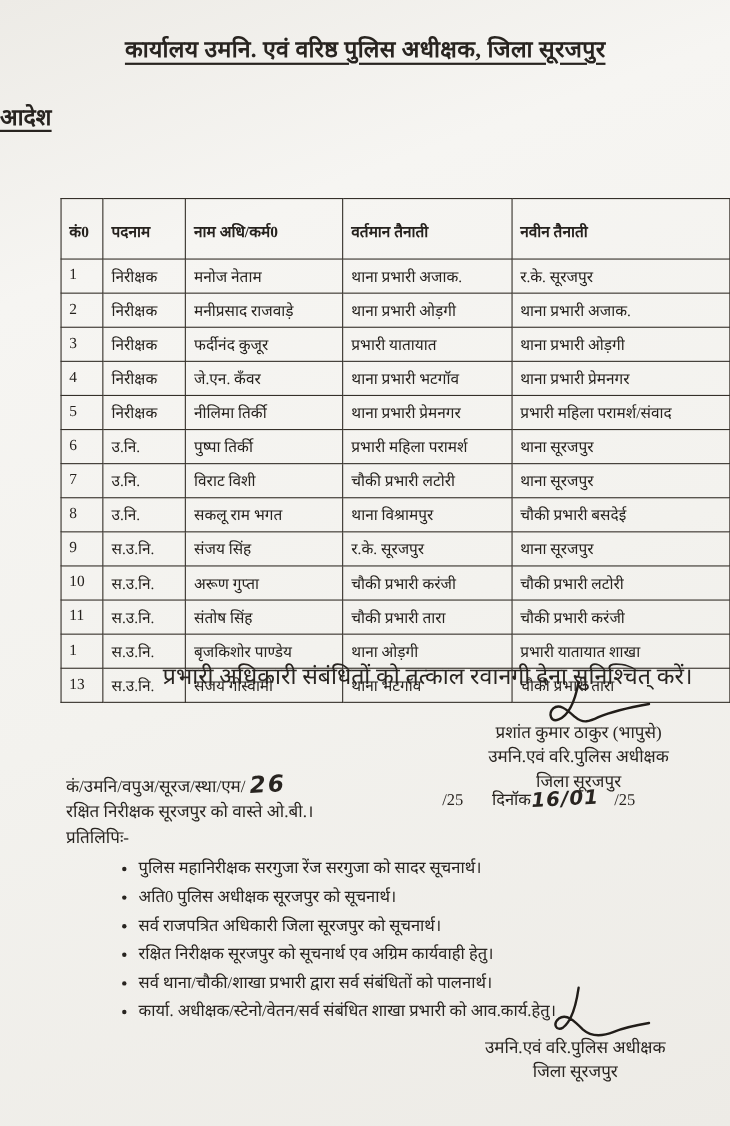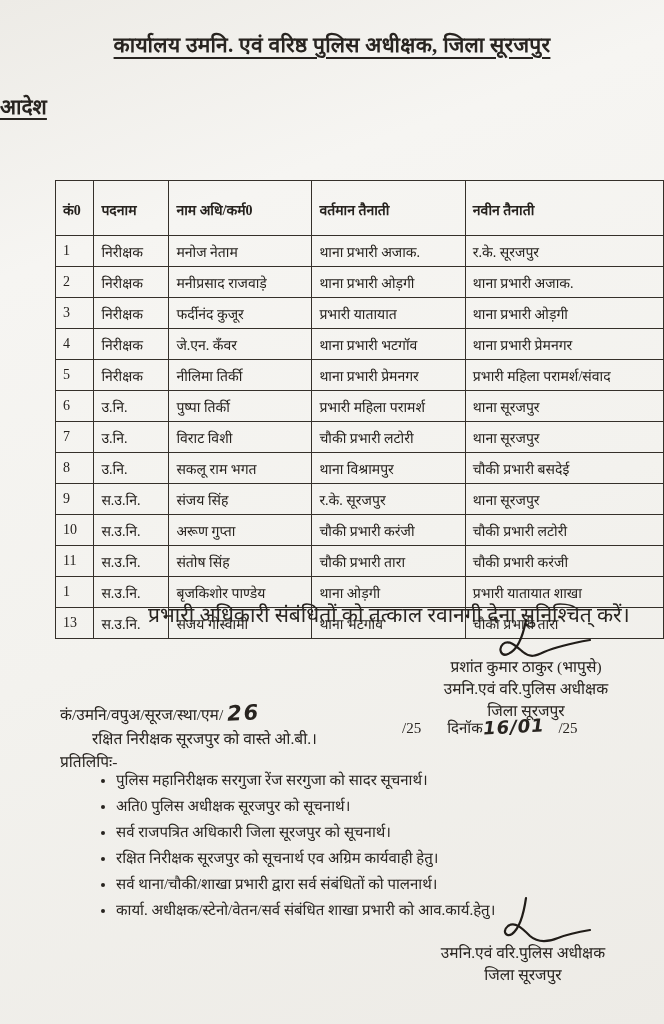--- a/index.html
+++ b/index.html
@@ -85,24 +85,24 @@
     font-style:italic;
     transform:rotate(-3deg);
     display:inline-block;
   }
   .hand-big{font-size:21px;letter-spacing:2px;}
   .hand-date{font-size:18px;letter-spacing:1px;}
   .ref-block{
     position:absolute;top:698px;left:60px;
     font-size:15.5px;line-height:1.45;
   }
-  .ref-line2{margin-left:32px;text-align:right;}
+  .ref-line2{text-align:right;}
   .copy-list{
     position:absolute;top:762px;left:88px;right:30px;
-    margin:6px;padding:0 0 0 22px;
+    margin:16px;padding:0 0 0 22px;
     font-size:15px;line-height:1.67;
   }
   .copy-list li{margin:0 0 1px 0;}
   .bottom-sig{
     position:absolute;top:942px;left:392px;width:262px;
     text-align:center;
     font-size:15.5px;line-height:1.42;
   }
   .sig-svg{position:absolute;}
   .sig1{top:616px;left:468px;}

